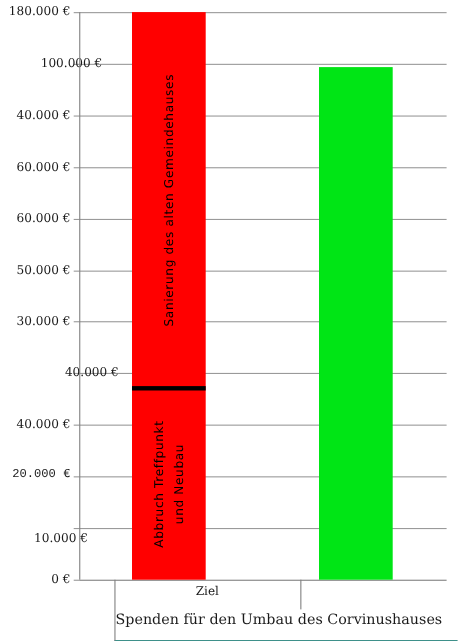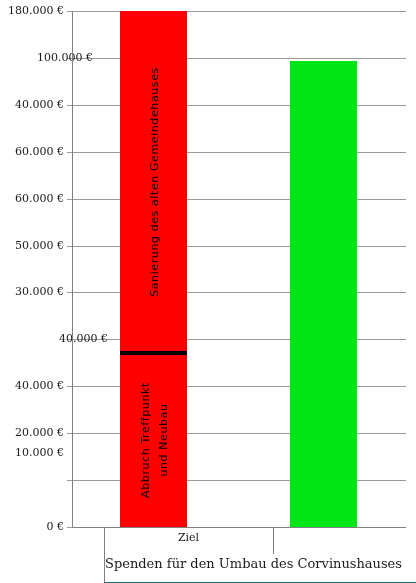--- a/index.html
+++ b/index.html
@@ -135,24 +135,24 @@
 <body>
 
 <div id="chart">
 
   <div id="grid-layer">
       <div class="gridline zero" style="left: 72px; top: 527px;"></div>
       <div class="tickmark" style="left: 67px; top: 527px; position: absolute; width: 5px;"></div>
       <div class="ytick-wrap" style="top: 520px;">0 €</div>
       <div class="gridline" style="left: 72px; top: 480.091px;"></div>
       <div class="tickmark" style="left: 67px; top: 480.091px; position: absolute; width: 5px;"></div>
-      <div class="ytick-wrap" style="top: 446px;">10.000 €</div>
+      <div class="ytick-wrap" style="top: 483px; margin-left: 16px;">10.000 €</div>
       <div class="gridline" style="left: 72px; top: 433.182px;"></div>
       <div class="tickmark" style="left: 67px; top: 433.182px; position: absolute; width: 5px;"></div>
-      <div class="ytick-wrap" style="top: 426.182px;">20.000 €</div>
+      <div class="ytick-wrap" style="top: 426.182px; font-family: Liberation Mono, monospace;">20.000 €</div>
       <div class="gridline" style="left: 72px; top: 386.273px;"></div>
       <div class="tickmark" style="left: 67px; top: 386.273px; position: absolute; width: 5px;"></div>
       <div class="ytick-wrap" style="top: 379.273px;">40.000 €</div>
       <div class="gridline" style="left: 72px; top: 339.364px;"></div>
       <div class="tickmark" style="left: 67px; top: 339.364px; position: absolute; width: 5px;"></div>
       <div class="ytick-wrap" style="top: 332.364px; margin-left: 44px;">40.000 €</div>
       <div class="gridline" style="left: 72px; top: 292.455px;"></div>
       <div class="tickmark" style="left: 67px; top: 292.455px; position: absolute; width: 5px;"></div>
       <div class="ytick-wrap" style="top: 285.455px;">30.000 €</div>
       <div class="gridline" style="left: 72px; top: 245.545px;"></div>

